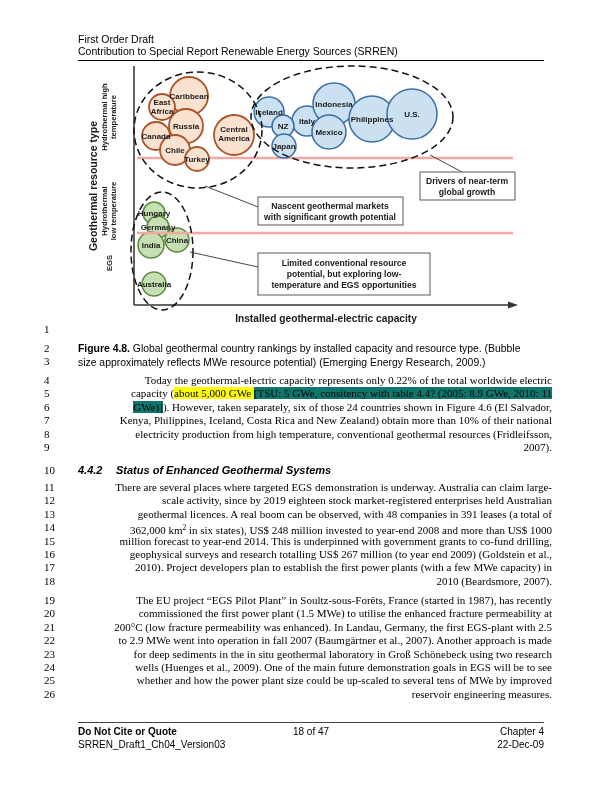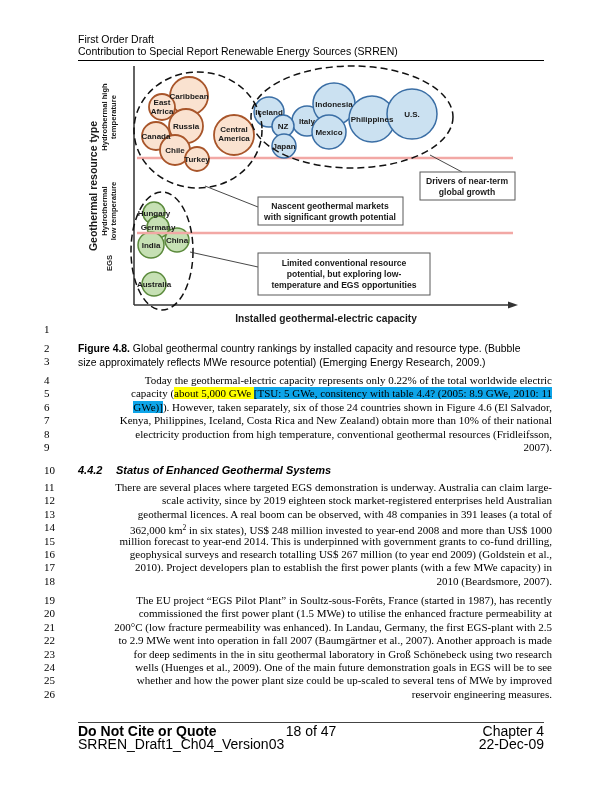--- a/index.html
+++ b/index.html
@@ -2,33 +2,33 @@
 <html><head>
 <meta charset="utf-8">
 <style>
   html,body{margin:0;padding:0;background:#e8e8e8;}
   .page{position:relative;width:612px;height:792px;background:#ffffff;overflow:hidden;
         font-family:"Liberation Sans",sans-serif;color:#000;}
   
   .hdr{position:absolute;left:78px;top:33px;width:466px;display:flex;justify-content:space-between;
        font-size:10.5px;border-bottom:1.2px solid #000;padding-bottom:3px;flex-direction:column;}
   .ftr{position:absolute;left:78px;top:722px;width:466px;border-top:1.2px solid #444;
-       font-size:14px;line-height:13px;padding-top:2px;}
+       font-size:10px;line-height:13px;padding-top:2px;}
   .ftr-row{position:relative;display:flex;justify-content:space-between;}
   .ftr-center{position:absolute;left:50%;transform:translateX(-50%);}
   .b{font-weight:bold;}
   
   .ln{position:absolute;left:44px;width:24px;font:11px "Liberation Serif",serif;}
   
   .txt{position:absolute;left:78px;width:474px;}
   .cap{font-size:10.4px;line-height:13.5px;}
   .para{font-family:"Liberation Serif",serif;font-size:11px;line-height:13.4px;text-align:right;}
   .tl{white-space:nowrap;height:13.4px;}
   .hl-y{background:#FFFF00;}
-  .hl-c{background:#0ea5e9;}
+  .hl-c{background:#0f766e;}
   .sup{font-size:7.5px;vertical-align:4px;}
   .heading{font-size:11px;font-weight:bold;font-style:italic;}
   .heading .num{display:inline-block;width:38px;}
   
   .blabel{font:bold 8px "Liberation Sans",sans-serif;text-anchor:middle;fill:#1a1a1a;}
   .boxlabel{font:bold 8.6px "Liberation Sans",sans-serif;text-anchor:middle;fill:#1a1a1a;}
   .catlabel{font:bold 7.6px "Liberation Sans",sans-serif;text-anchor:middle;fill:#1a1a1a;}
   .ytitle{font:bold 10.5px "Liberation Sans",sans-serif;text-anchor:middle;fill:#1a1a1a;}
   .xtitle{font:bold 10.2px "Liberation Sans",sans-serif;text-anchor:middle;fill:#1a1a1a;}
 </style>

